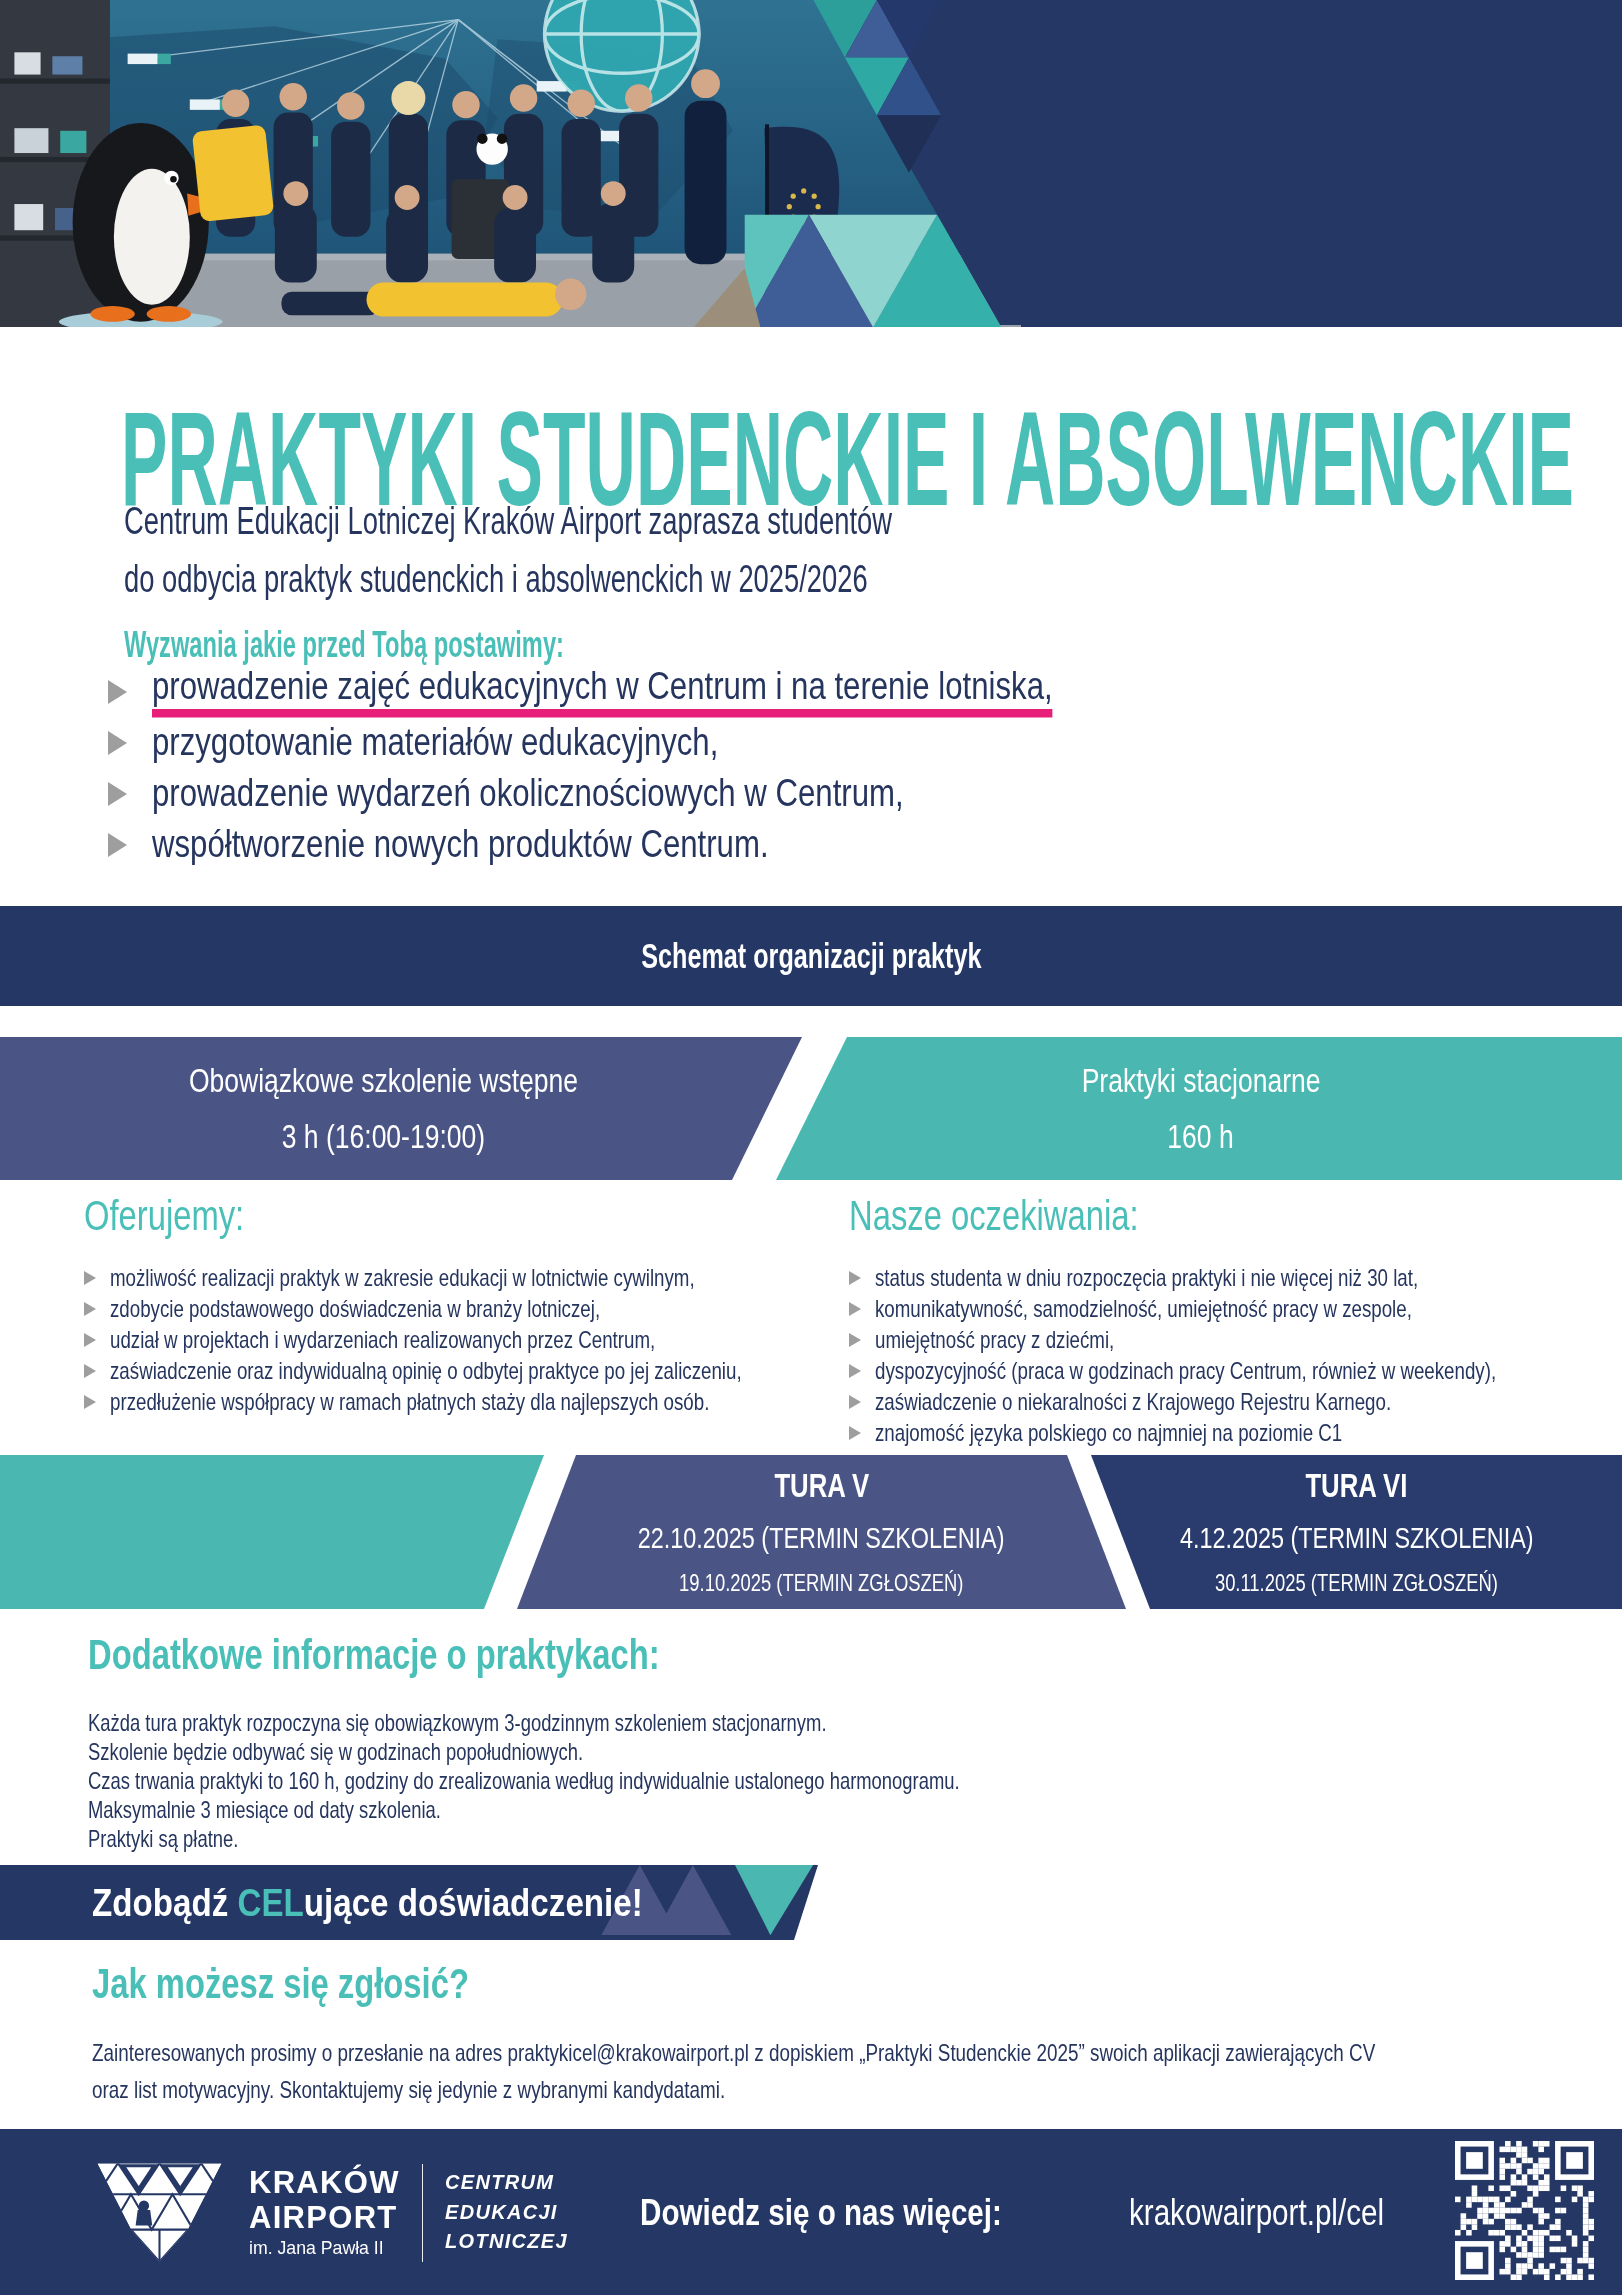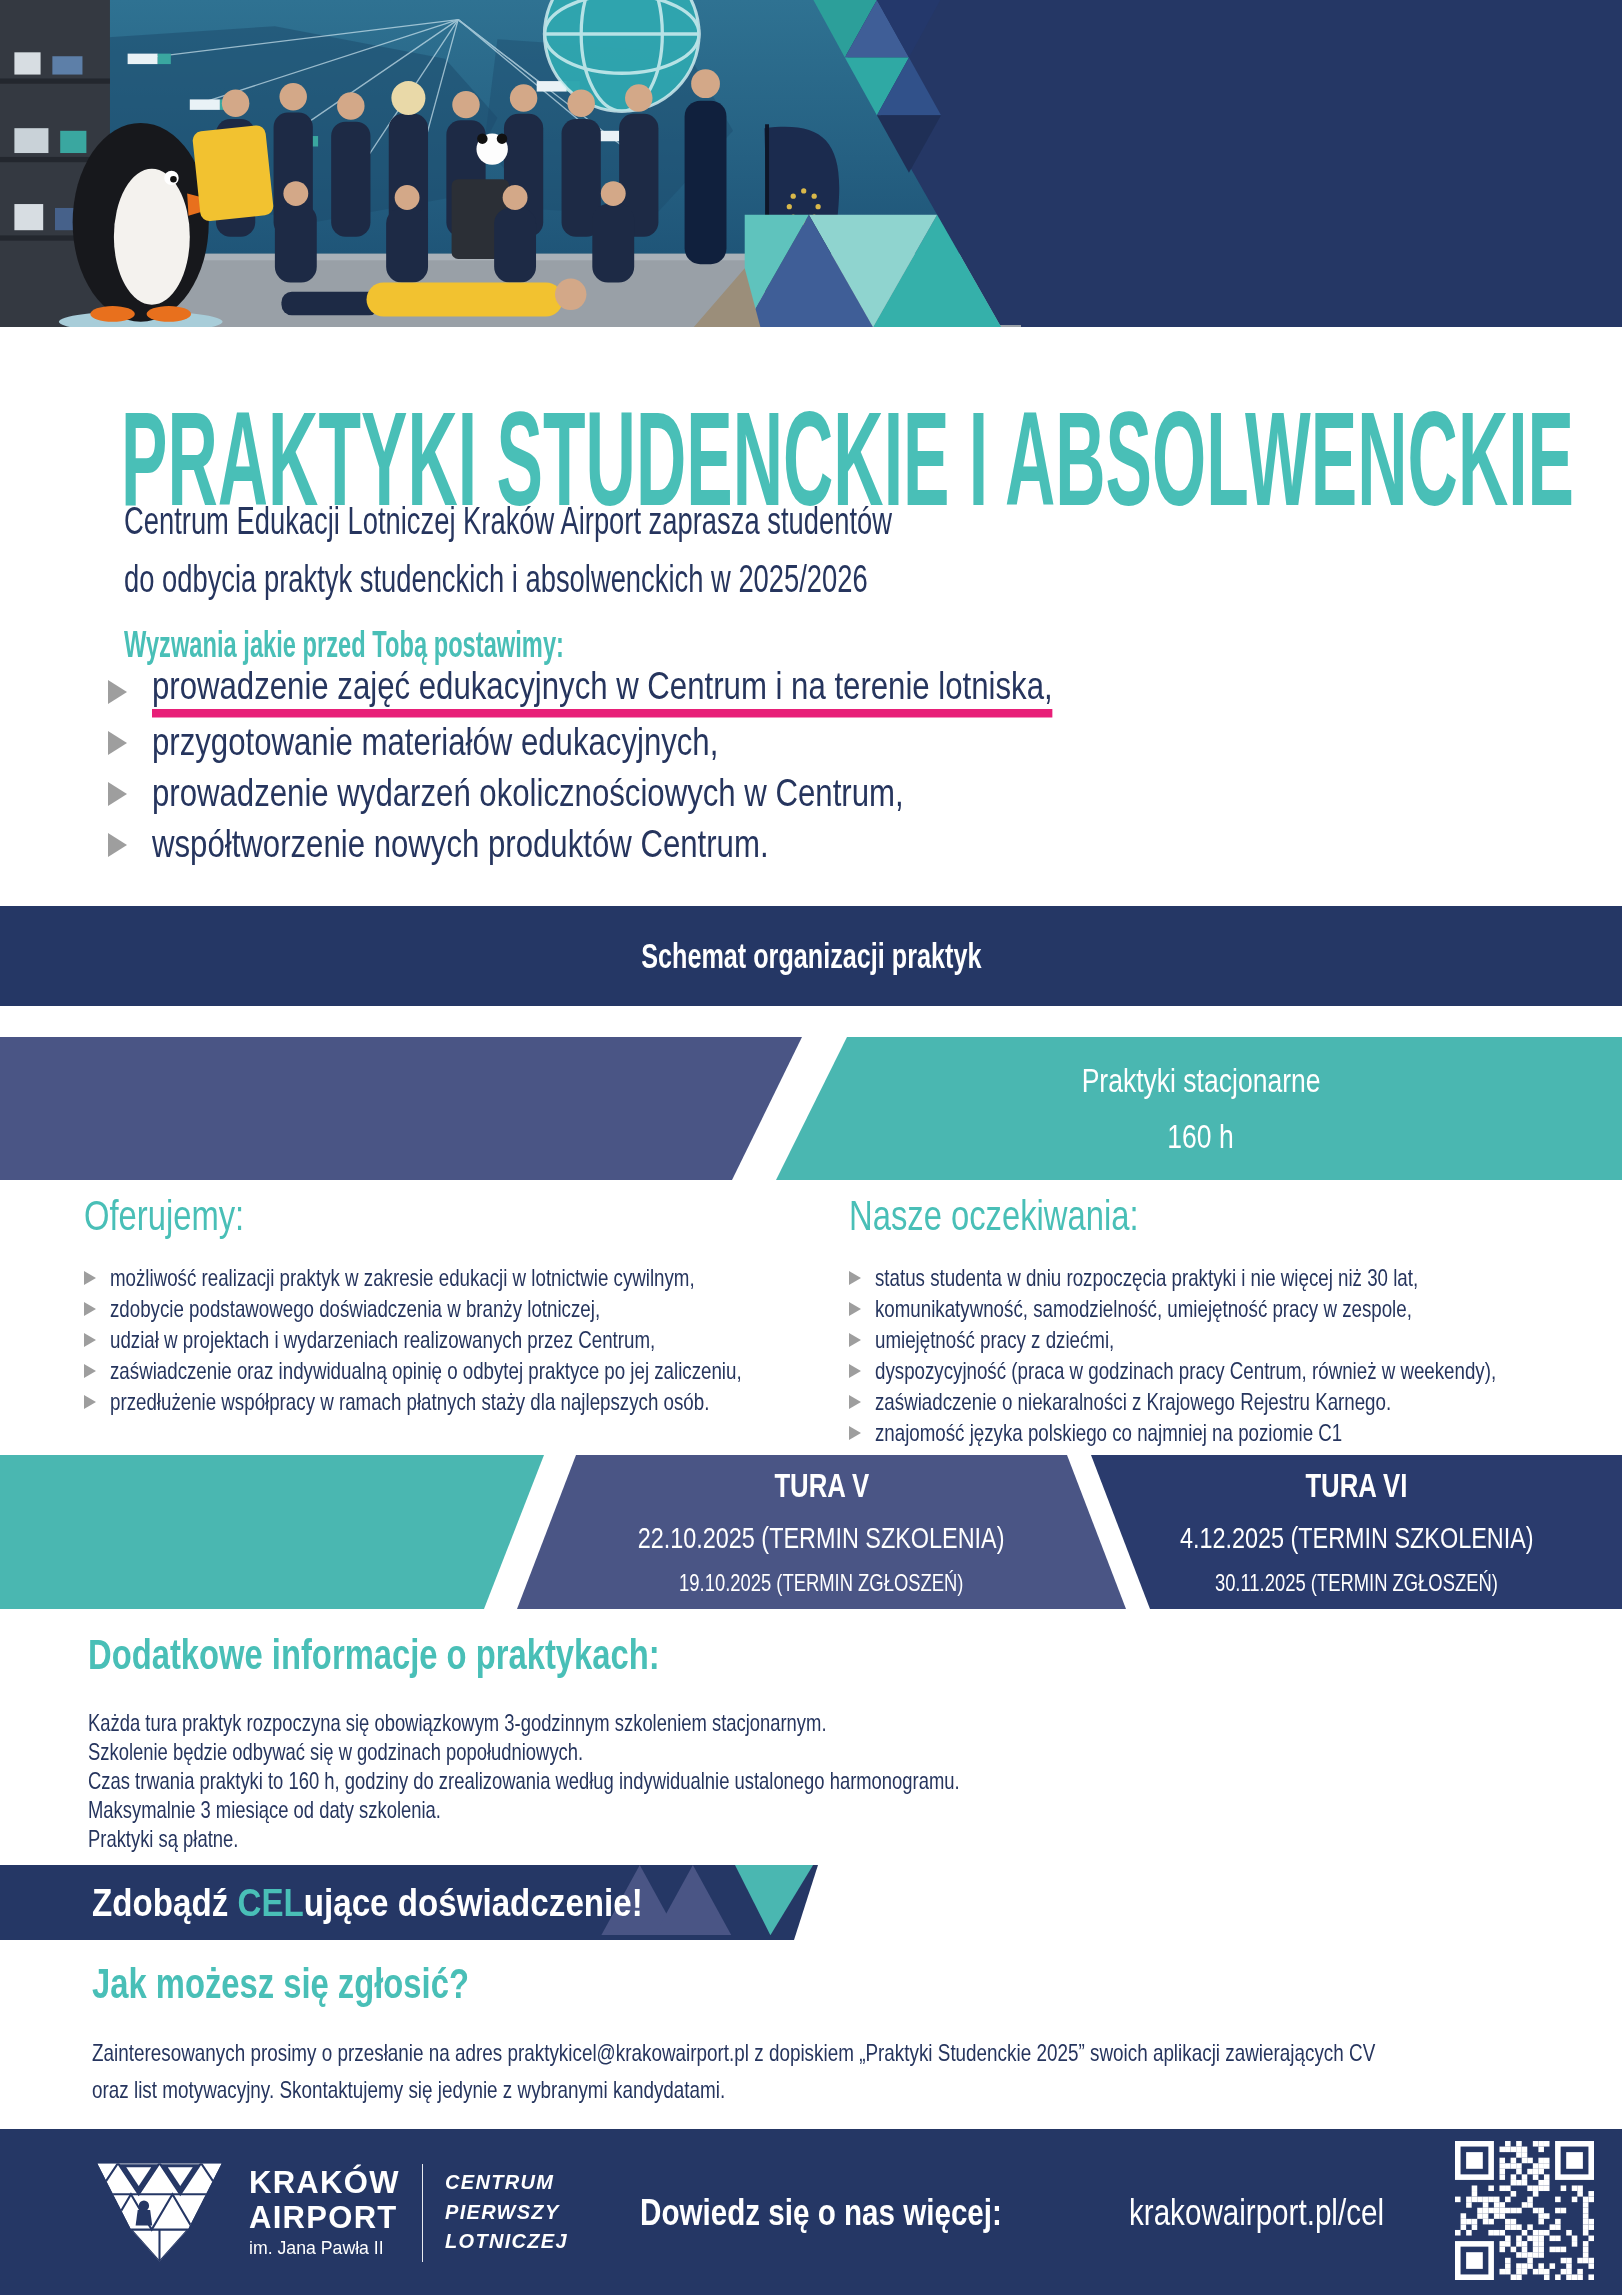--- a/index.html
+++ b/index.html
@@ -316,20 +316,24 @@
       </div>
     </div>
 
   <div class="schemat">
     <span class="cnd-c" style="--sx:.72">Schemat organizacji praktyk</span>
   </div>
 
   <div class="stage-row">
     <div class="stage-left-bg"></div>
     <div class="stage-right-bg"></div>
+    <div class="stage-text left">
+      <span class="cnd-c">Obowiązkowe szkolenie wstępne</span>
+      <span class="cnd-c">3 h (16:00-19:00)</span>
+    </div>
     <div class="stage-text right">
       <span class="cnd-c">Praktyki stacjonarne</span>
       <span class="cnd-c">160 h</span>
     </div>
   </div>
 
   <div class="col offer">
     <h3 class="col-heading">
       <span class="cnd" style="--sx:.78">Oferujemy:</span>
     </h3>
@@ -503,21 +507,21 @@
           </g>
         </svg>
         <div class="logo-name">
           <div class="l1">KRAKÓW</div>
           <div class="l2">AIRPORT</div>
           <div class="l3">im. Jana Pawła II</div>
         </div>
         <div class="logo-divider"></div>
         <div class="logo-org">
           <div>CENTRUM</div>
-          <div>PIERWSZY</div>
+          <div>EDUKACJI</div>
           <div>LOTNICZEJ</div>
         </div>
       </div>
       <div class="footer-cta">
         <span class="cta-bold"><span class="cnd" style="--sx:.8">Dowiedz się o nas więcej:</span></span>
         <span class="cta-link"><span class="cnd" style="--sx:.8">krakowairport.pl/cel</span></span>
       </div>
     </div>
     <svg class="qr" id="qr" viewBox="0 0 25 25" aria-hidden="true">
         <rect x="0" y="0" width="7" height="7" fill="#fff"></rect>

